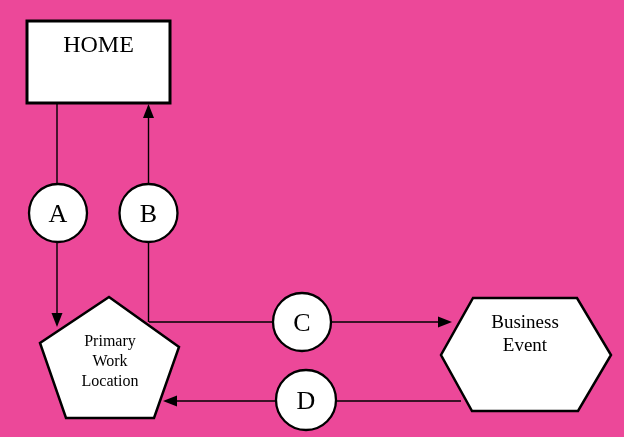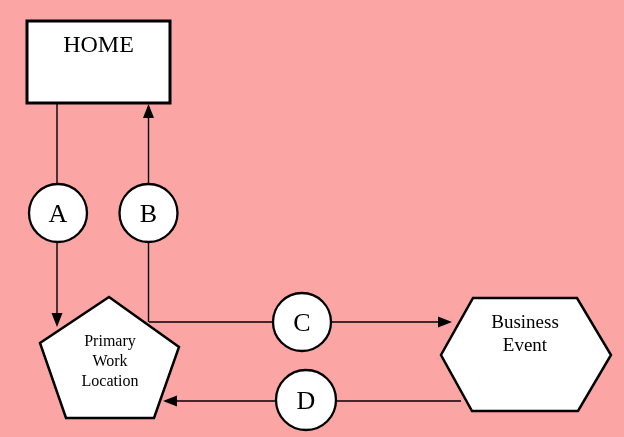--- a/index.html
+++ b/index.html
@@ -4,21 +4,21 @@
 <style>
   html, body {
     margin: 0;
     padding: 0;
     background: #ffffff;
   }
   #stage {
     position: relative;
     width: 624px;
     height: 437px;
-    background: #fca5a5;
+    background: #ec4899;
     overflow: hidden;
     font-family: "Liberation Serif", serif;
   }
   svg { display: block; }
   .shape {
     fill: #ffffff;
     stroke: #000000;
   }
   .node-rect    { stroke-width: 3; }
   .node-poly    { stroke-width: 2.5; }

